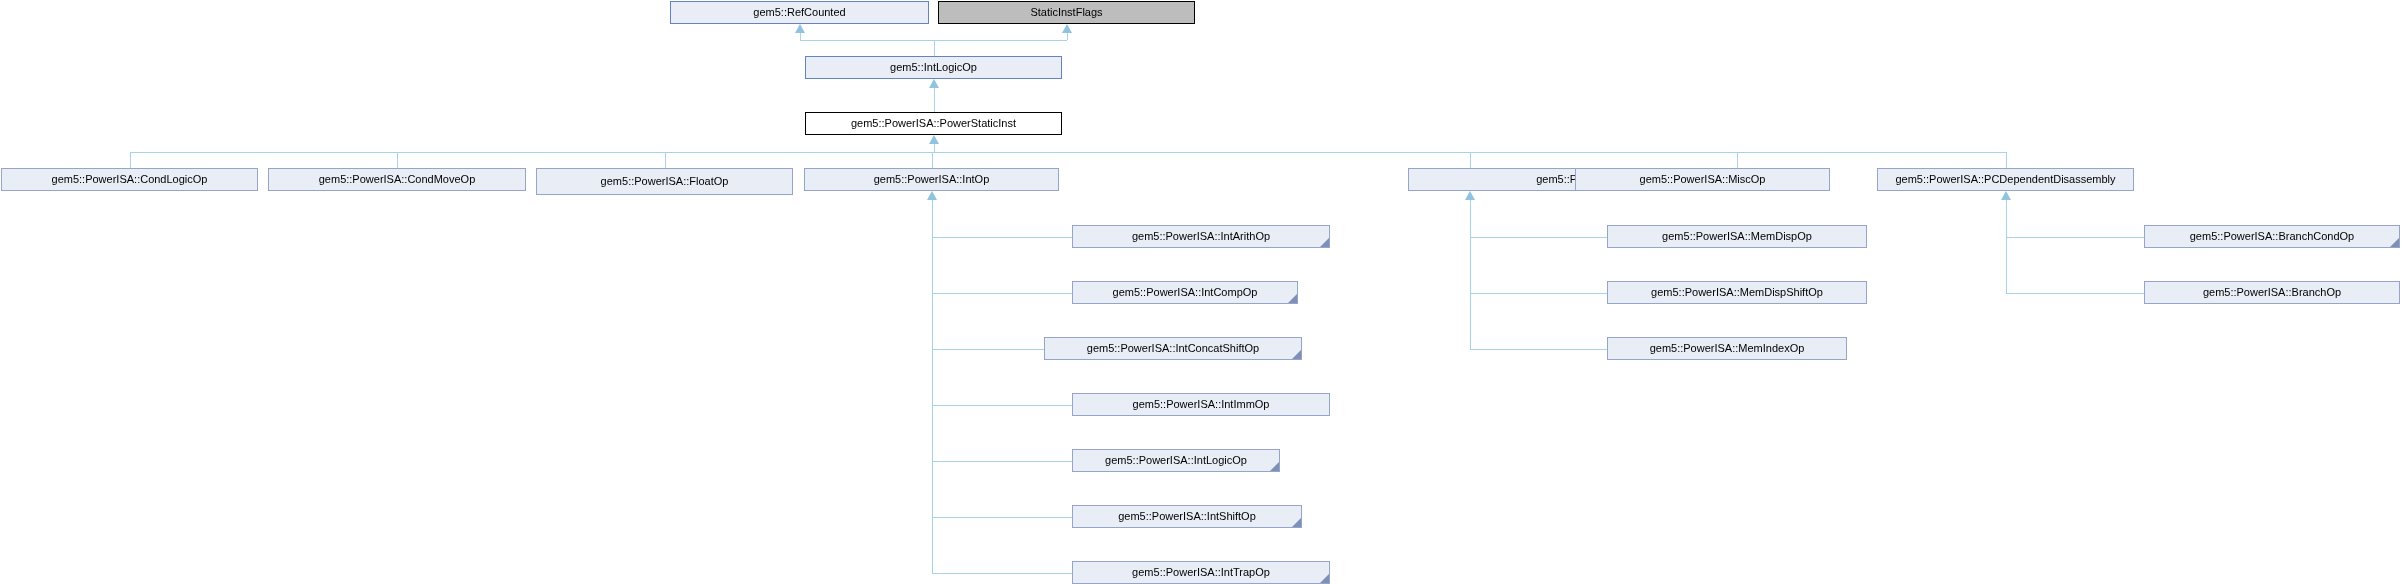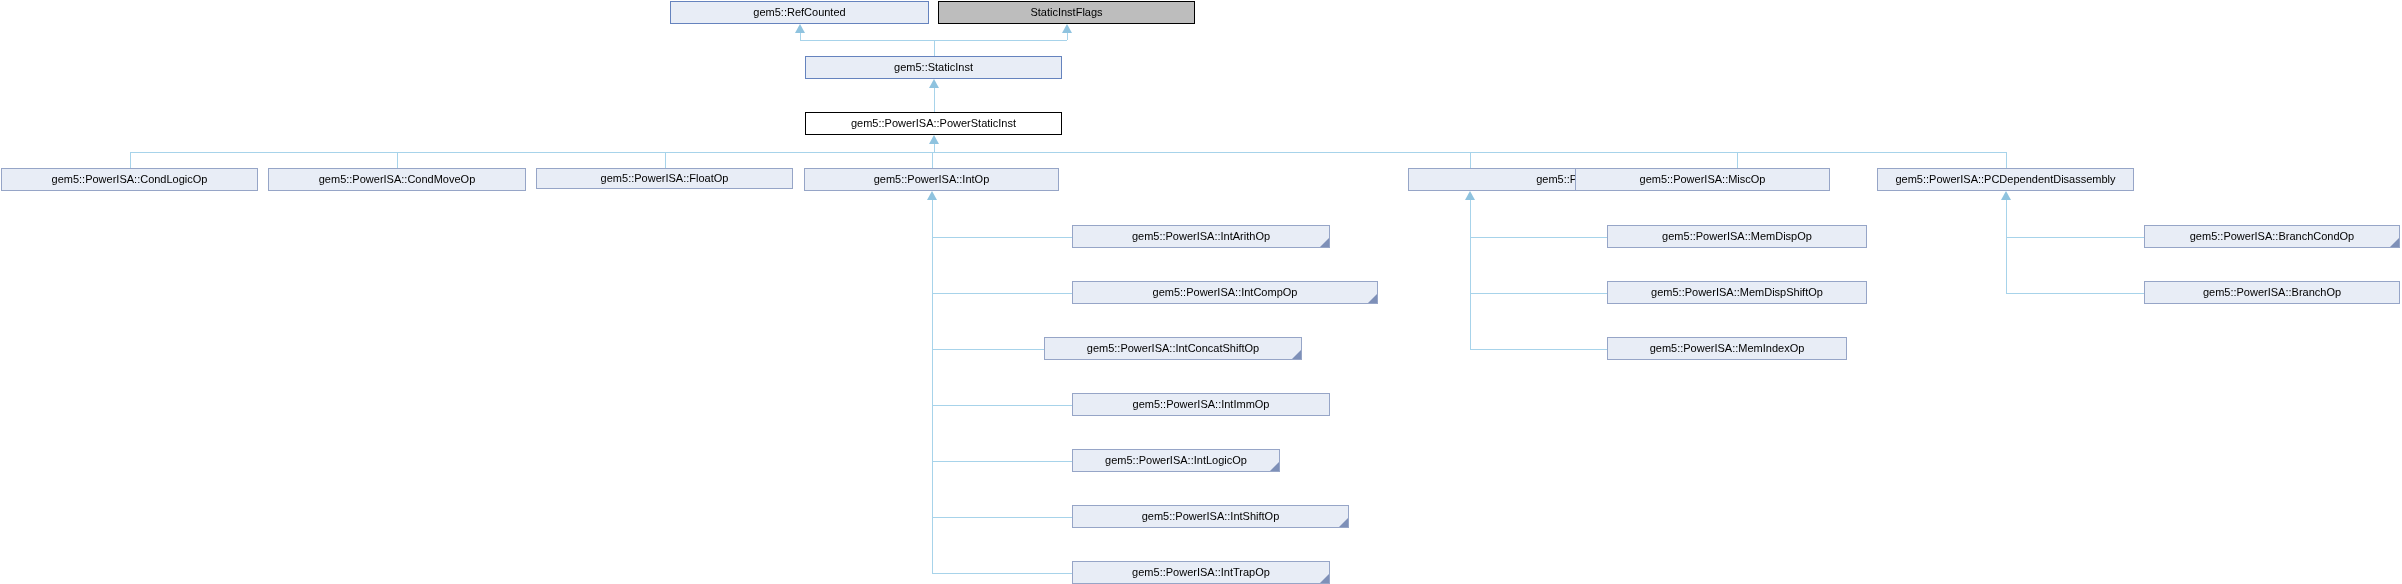--- a/index.html
+++ b/index.html
@@ -90,66 +90,66 @@
       <div class="hline" style="left: 2006px; top: 293px; width: 139px;"></div>
     </div>
   <div id="node-layer">
       <div class="node linked-strong" style="left: 670px; top: 1px; width: 259px; height: 23px;">
         <span>gem5::RefCounted</span>
       </div>
       <div class="node undocumented" style="left: 938px; top: 1px; width: 257px; height: 23px;">
         <span>StaticInstFlags</span>
       </div>
       <div class="node linked-strong" style="left: 805px; top: 56px; width: 257px; height: 23px;">
-        <span>gem5::StaticInst</span>
+        <span>gem5::IntLogicOp</span>
       </div>
       <div class="node current" style="left: 805px; top: 112px; width: 257px; height: 23px;">
         <span>gem5::PowerISA::PowerStaticInst</span>
       </div>
       <div class="node linked" style="left: 1px; top: 168px; width: 257px; height: 23px; text-align: center;">
         <span>gem5::PowerISA::CondLogicOp</span>
       </div>
       <div class="node linked" style="left: 268px; top: 168px; width: 258px; height: 23px;">
         <span>gem5::PowerISA::CondMoveOp</span>
       </div>
-      <div class="node linked" style="left: 536px; top: 168px; width: 257px; height: 21px;">
+      <div class="node linked" style="left: 536px; top: 168px; width: 257px; height: 27px;">
         <span>gem5::PowerISA::FloatOp</span>
       </div>
       <div class="node linked" style="left: 804px; top: 168px; width: 255px; height: 23px;">
         <span>gem5::PowerISA::IntOp</span>
       </div>
       <div class="node linked" style="left: 1408px; top: 168px; width: 257px; height: 23px; justify-content: flex-end;">
         <span>gem5::PowerISA::MemOp</span>
       </div>
       <div class="node linked" style="left: 1575px; top: 168px; width: 255px; height: 23px;">
         <span>gem5::PowerISA::MiscOp</span>
       </div>
       <div class="node linked" style="left: 1877px; top: 168px; width: 257px; height: 23px;">
         <span>gem5::PowerISA::PCDependentDisassembly</span>
       </div>
       <div class="node linked" style="left: 1072px; top: 225px; width: 258px; height: 23px;">
         <span>gem5::PowerISA::IntArithOp</span>
         <div class="fold"></div>
       </div>
-      <div class="node linked" style="left: 1072px; top: 281px; width: 306px; height: 23px;">
+      <div class="node linked" style="left: 1072px; top: 281px; width: 226px; height: 23px;">
         <span>gem5::PowerISA::IntCompOp</span>
         <div class="fold"></div>
       </div>
       <div class="node linked" style="left: 1044px; top: 337px; width: 258px; height: 23px;">
         <span>gem5::PowerISA::IntConcatShiftOp</span>
         <div class="fold"></div>
       </div>
       <div class="node linked" style="left: 1072px; top: 393px; width: 258px; height: 23px;">
         <span>gem5::PowerISA::IntImmOp</span>
       </div>
       <div class="node linked" style="left: 1072px; top: 449px; width: 208px; height: 23px;">
         <span>gem5::PowerISA::IntLogicOp</span>
         <div class="fold"></div>
       </div>
-      <div class="node linked" style="left: 1072px; top: 505px; width: 277px; height: 23px; text-align: center;">
+      <div class="node linked" style="left: 1072px; top: 505px; width: 230px; height: 23px; text-align: center;">
         <span>gem5::PowerISA::IntShiftOp</span>
         <div class="fold"></div>
       </div>
       <div class="node linked" style="left: 1072px; top: 561px; width: 258px; height: 23px;">
         <span>gem5::PowerISA::IntTrapOp</span>
         <div class="fold"></div>
       </div>
       <div class="node linked" style="left: 1607px; top: 225px; width: 260px; height: 23px;">
         <span>gem5::PowerISA::MemDispOp</span>
       </div>

